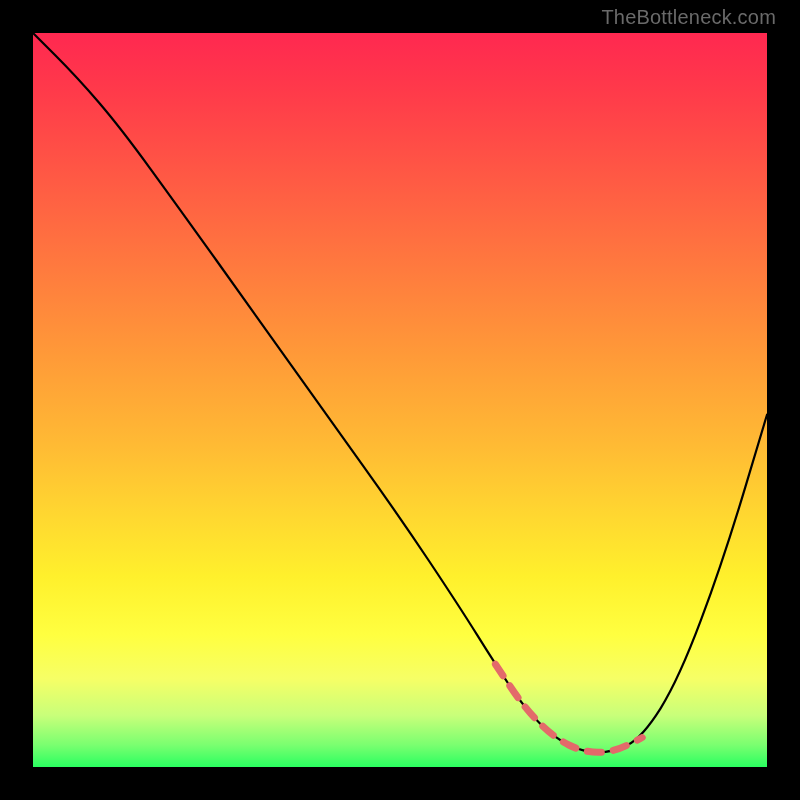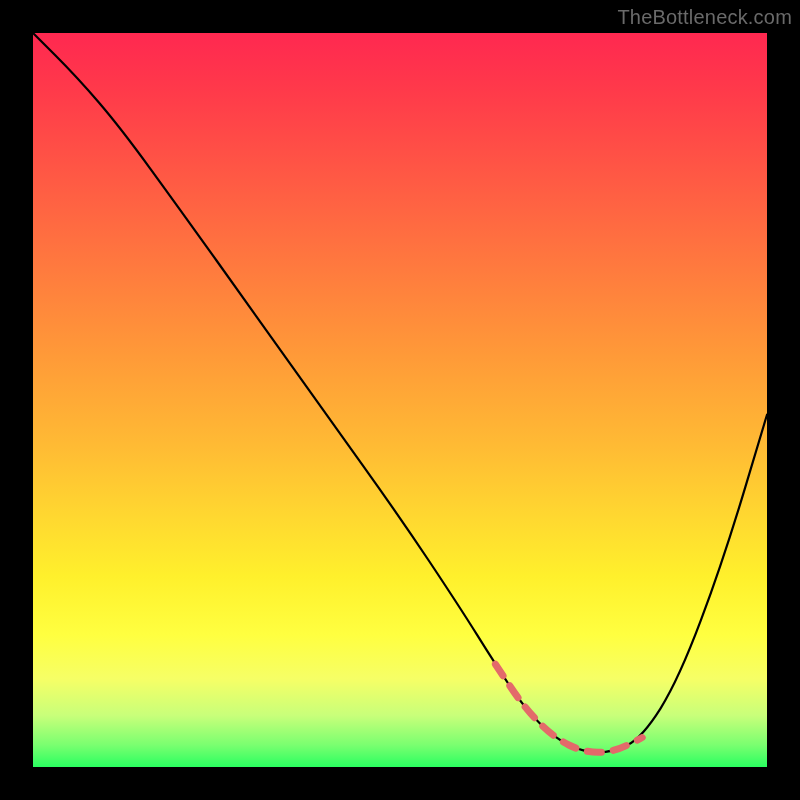--- a/index.html
+++ b/index.html
@@ -37,21 +37,21 @@
       #ffff40 82%,
       #f6ff66 88%,
       #c8ff7a 93%,
       #7aff70 97%,
       #2aff60 100%
     );
   }
   .watermark {
     position: absolute;
     top: 6px;
-    right: 8px;
+    right: 24px;
     color: #6a6a6a;
     font-size: 20px;
     font-weight: 500;
     letter-spacing: 0.2px;
     user-select: none;
   }
   svg.curve {
     position: absolute;
     left: 0;
     top: 0;

